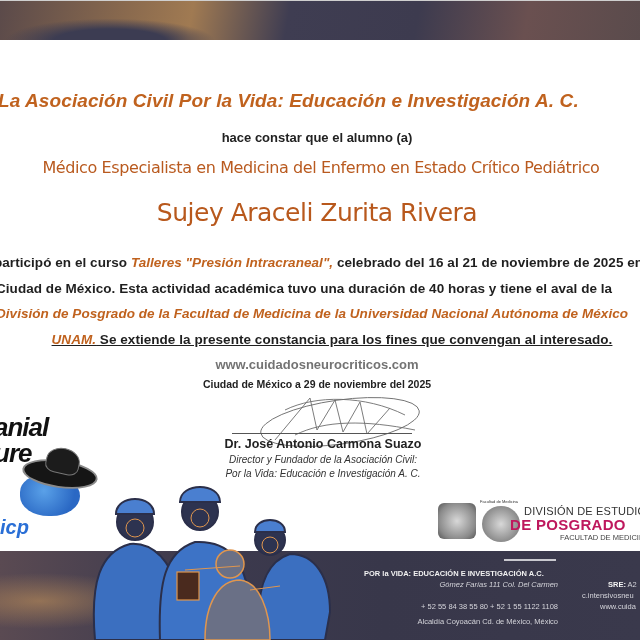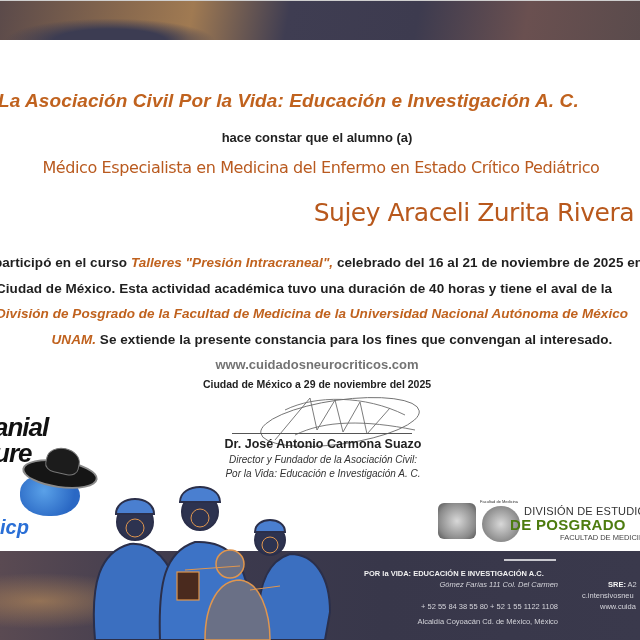--- a/index.html
+++ b/index.html
@@ -17,21 +17,21 @@
   .org-title {
     position: absolute; left: -2px; top: 90px; width: 660px;
     font-size: 19px; font-weight: bold; font-style: italic; color: #c0621e;
     white-space: nowrap; letter-spacing: 0.1px;
   }
 
   .center { position: absolute; left: 0; width: 634px; text-align: center; white-space: nowrap; }
 
   .intro { top: 130px; font-size: 13px; font-weight: bold; color: #222; }
   .specialty { top: 158px; font-size: 16px; color: #b95a1f; font-family: "DejaVu Sans", sans-serif; letter-spacing: -0.4px; padding-left: 8px; }
-  .student-name { top: 198px; font-size: 25px; color: #b8581c; font-family: "DejaVu Sans", sans-serif; letter-spacing: -0.5px; text-align: right; }
+  .student-name { top: 198px; font-size: 25px; color: #b8581c; font-family: "DejaVu Sans", sans-serif; letter-spacing: -0.5px; }
 
   .body-line { position: absolute; white-space: nowrap; font-size: 13.5px; font-weight: bold; color: #1f1f1f; letter-spacing: 0.05px; }
   .body-line .hl { color: #c0621e; font-style: italic; }
   .l1 { left: -6px; top: 255px; }
   .l2 { left: -4px; top: 281px; }
   .l3 { left: -4px; top: 306px; }
   .l4 { left: 32px; top: 332px; width: 600px; }
 
   .website { top: 357px; font-size: 13px; font-weight: bold; color: #737373; }
   .date-line { top: 378px; font-size: 10.5px; font-weight: bold; color: #222; }
@@ -50,21 +50,21 @@
   .brain { position: absolute; left: 20px; top: 62px; width: 60px; height: 42px; border-radius: 45% 55% 50% 50%; background: radial-gradient(circle at 40% 40%, #5aa1e8, #2a68c4 70%); }
   .sombrero { position: absolute; left: 22px; top: 48px; width: 76px; height: 28px; border-radius: 50%; background: #151515; transform: rotate(8deg); border: 2px solid #8a8a8a; }
   .sombrero-crown { position: absolute; left: 46px; top: 36px; width: 34px; height: 26px; border-radius: 50% 50% 30% 30%; background: #1c1c1c; transform: rotate(12deg); border: 1px solid #777; }
 
   .logos { position: absolute; left: 438px; top: 503px; width: 210px; height: 40px; }
   .seal { position: absolute; top: 0; width: 38px; height: 36px; background: radial-gradient(circle, #d8d8d8, #8a8a8a 70%, #555); border-radius: 6px; }
   .seal1 { left: 0; }
   .seal2 { left: 44px; border-radius: 50%; top: 3px; }
   .seal2-caption { position: absolute; left: 42px; top: -4px; font-size: 4px; color: #333; }
   .posgrado-l1 { position: absolute; left: 86px; top: 2px; font-size: 11px; color: #333; letter-spacing: 0.2px; white-space: nowrap; }
-  .posgrado-l2 { position: absolute; left: 72px; top: 13px; font-size: 15px; font-weight: bold; color: #4d7c0f; white-space: nowrap; letter-spacing: 0.3px; }
+  .posgrado-l2 { position: absolute; left: 72px; top: 13px; font-size: 15px; font-weight: bold; color: #be185d; white-space: nowrap; letter-spacing: 0.3px; }
   .posgrado-l3 { position: absolute; left: 86px; top: 30px; font-size: 7.5px; color: #444; white-space: nowrap; margin-left: 36px; }
 
   .footer {
     position: absolute; left: 0; top: 551px; width: 640px; height: 89px;
     background:
       linear-gradient(160deg, transparent 0%, transparent 30%, rgba(0,0,0,0) 30%),
       radial-gradient(ellipse 160px 40px at 40px 50px, rgba(200,150,90,0.55), transparent 70%),
       linear-gradient(90deg, #5a4a52 0%, #3d3a4e 30%, #38374a 60%, #3a394c 100%);
   }
   .footer-rule { position: absolute; left: 504px; top: 559px; width: 52px; height: 2px; background: #c9c9cf; }
@@ -92,21 +92,21 @@
 <div class="center specialty">Médico Especialista en Medicina del Enfermo en Estado Crítico Pediátrico</div>
 <div class="center student-name">Sujey Araceli  Zurita Rivera</div>
 
 <div class="body-line l1">
   <span>participó en el curso </span><span class="hl">Talleres "Presión Intracraneal",</span><span> celebrado del 16 al 21 de noviembre de 2025 en la</span>
 </div>
 <div class="body-line l2">Ciudad de México. Esta actividad académica tuvo una duración de 40 horas y tiene el aval de la</div>
 <div class="body-line l3">
   <span class="hl">División de Posgrado de la Facultad de Medicina de la Universidad Nacional Autónoma de México</span>
 </div>
-<div class="body-line l4" style="text-align:center;">
+<div class="body-line l4" style="text-align:center;text-decoration:underline;">
   <span class="hl">UNAM.</span><span> Se extiende la presente constancia para los fines que convengan al interesado.</span>
 </div>
 
 <div class="center website">www.cuidadosneurocriticos.com</div>
 <div class="center date-line">Ciudad de México a 29 de noviembre del 2025</div>
 
 <svg class="signature" viewBox="0 0 170 60">
   <g fill="none" stroke="#6d6d6d" stroke-width="0.9">
     <ellipse cx="85" cy="32" rx="80" ry="22" transform="rotate(-8 85 32)"></ellipse>
     <path d="M20 50 L55 8 L62 40 L80 10 L88 42 L105 12 L112 44 L135 18"></path>

